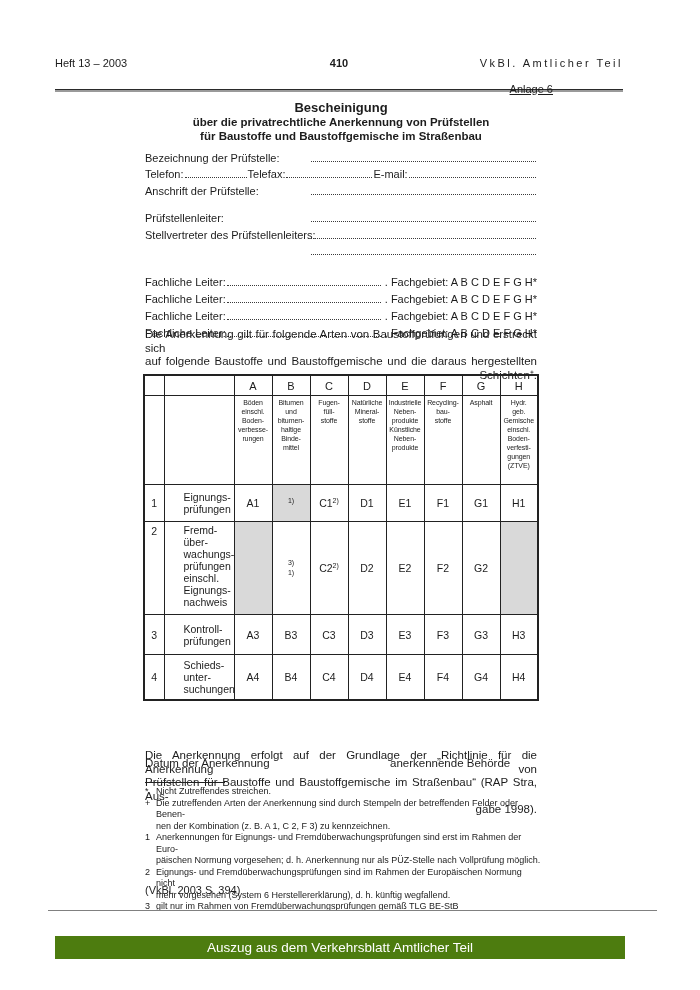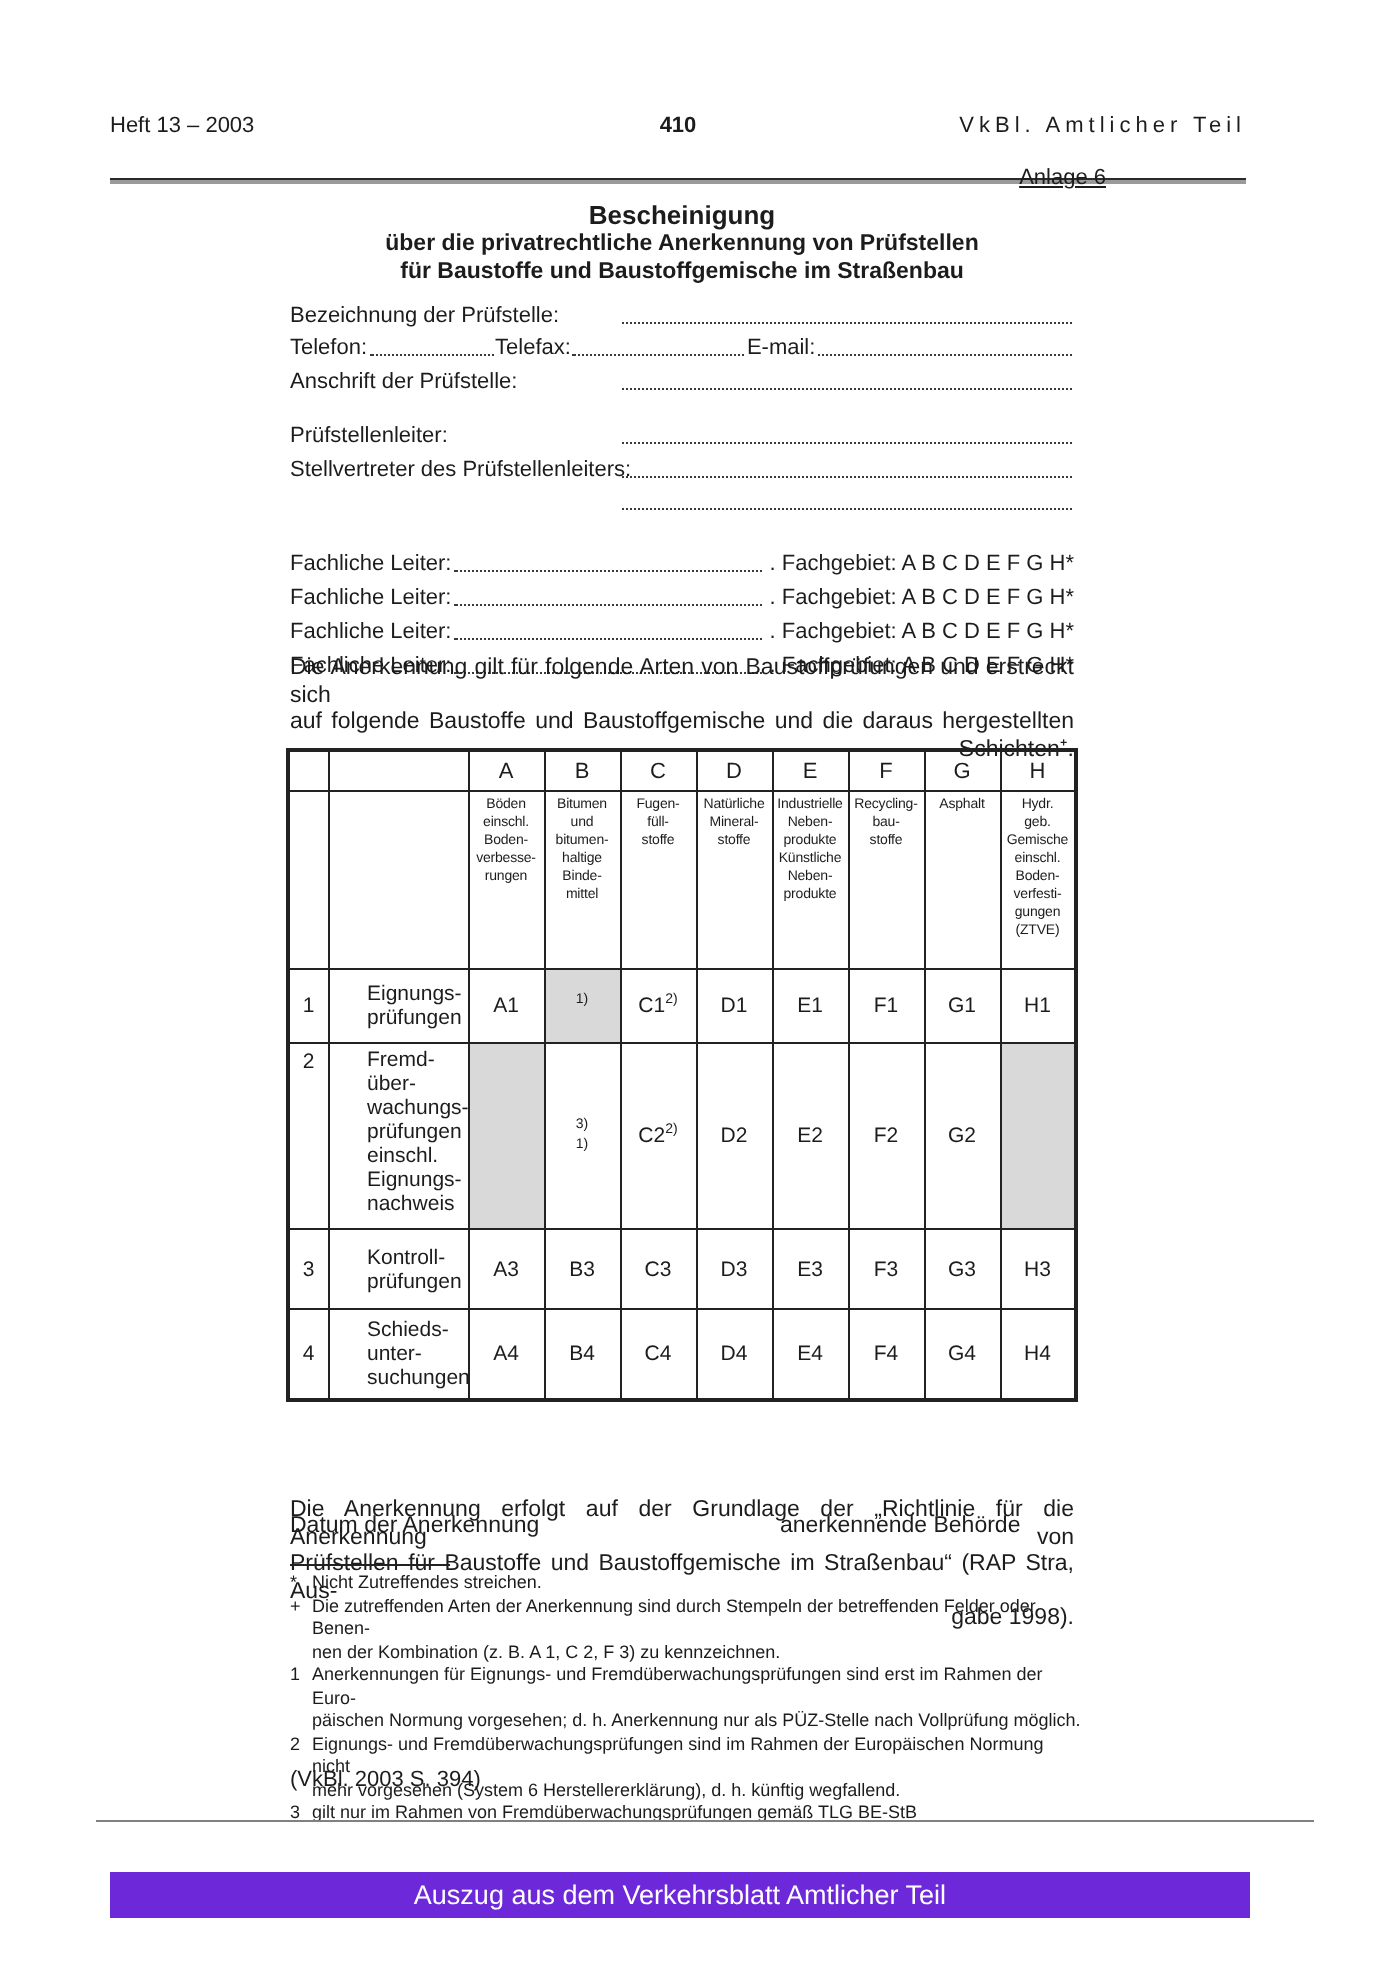--- a/index.html
+++ b/index.html
@@ -308,15 +308,15 @@
   <div class="fn">
     <span class="fn-marker">3</span>
     <span class="fn-text">gilt nur im Rahmen von Fremdüberwachungsprüfungen gemäß TLG BE-StB</span>
   </div>
 </div>
 
 <div class="abs srcref">(VkBl. 2003 S. 394)</div>
 
 <div class="abs botrule"></div>
 
-<div class="abs banner" style="background-color: #6d28d9;">
+<div class="abs banner" style="background-color: #4d7c0f;">
   <span style="color: rgb(255, 255, 255);">Auszug aus dem Verkehrsblatt Amtlicher Teil</span>
 </div>
 
 </body></html>

